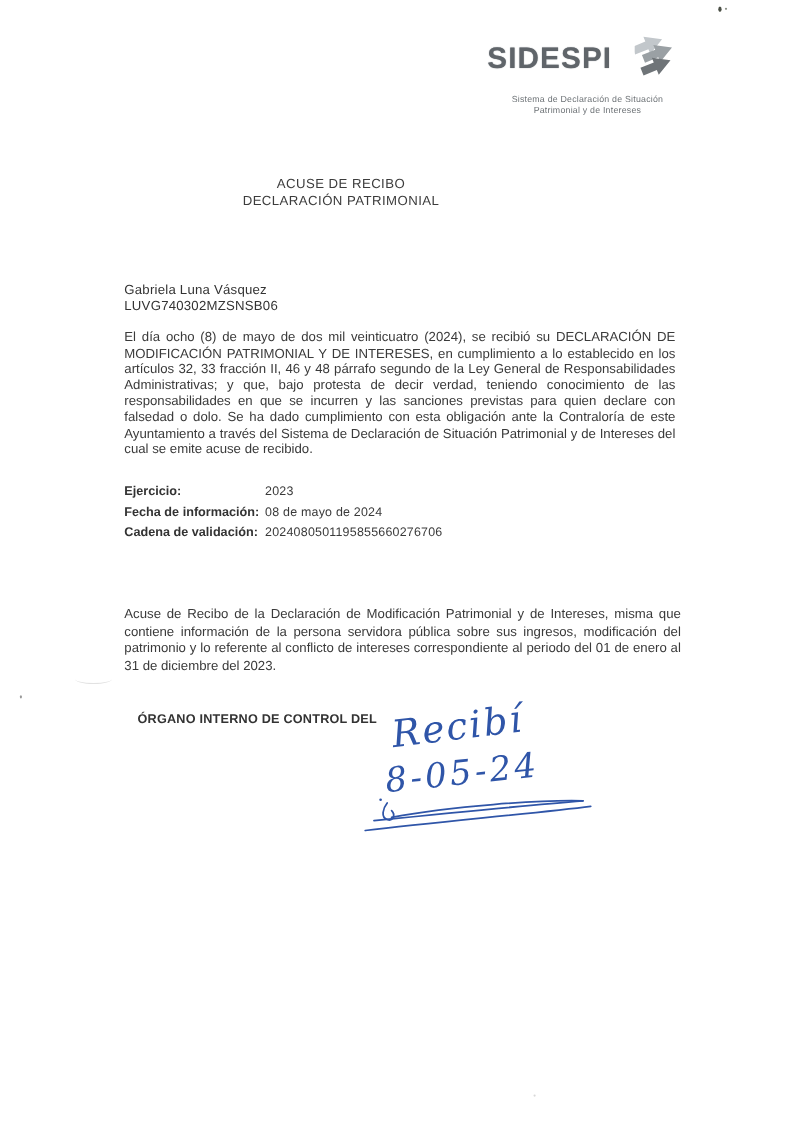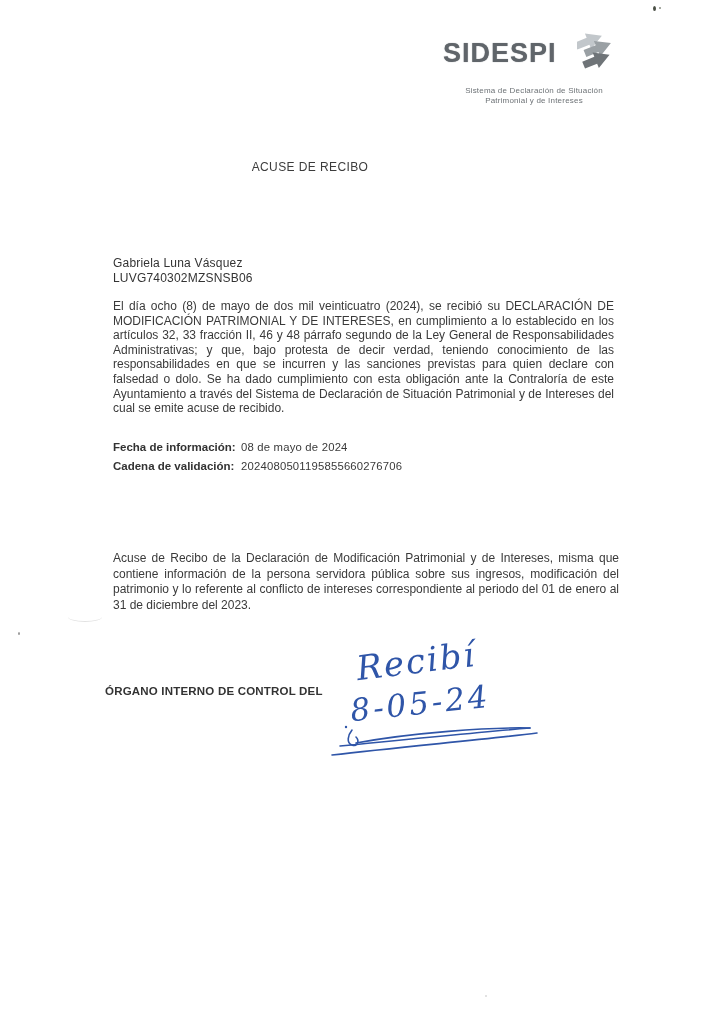--- a/index.html
+++ b/index.html
@@ -92,26 +92,25 @@
     font-size: 11.5px;
     font-weight: bold;
     color: #333333;
   }
   .field-value { font-size: 11.3px; color: #3a3a3a; letter-spacing: 0.2px; }
 
   
   .organ-line {
     position: absolute;
     top: 648px;
-    left: 105px;
+    left: 125px;
     font-size: 11.5px;
     font-weight: bold;
     letter-spacing: 0.2px;
     color: #333333;
-    margin-top: 37px;
   }
 
   
   .handwriting { position: absolute; top: 0; left: 0; }
   .hw-text {
     position: absolute;
     font-family: "DejaVu Serif", serif;
     font-style: italic;
     color: var(--ink, #2f55a8);
     white-space: nowrap;
@@ -172,30 +171,35 @@
       </svg>
     </div>
     <div class="logo-tagline">
       <div>Sistema de Declaración de Situación</div>
       <div>Patrimonial y de Intereses</div>
     </div>
   </div>
 
   <div class="doc-title">
     <div>ACUSE DE RECIBO</div>
+    <div>DECLARACIÓN PATRIMONIAL</div>
   </div>
 
   <div class="recipient">
     <div>Gabriela Luna Vásquez</div>
     <div>LUVG740302MZSNSB06</div>
   </div>
 
   <p class="para para-1">El día ocho (8) de mayo de dos mil veinticuatro (2024), se recibió su DECLARACIÓN DE MODIFICACIÓN PATRIMONIAL Y DE INTERESES, en cumplimiento a lo establecido en los artículos 32, 33 fracción II, 46 y 48 párrafo segundo de la Ley General de Responsabilidades Administrativas; y que, bajo protesta de decir verdad, teniendo conocimiento de las responsabilidades en que se incurren y las sanciones previstas para quien declare con falsedad o dolo. Se ha dado cumplimiento con esta obligación ante la Contraloría de este Ayuntamiento a través del Sistema de Declaración de Situación Patrimonial y de Intereses del cual se emite acuse de recibido.</p>
 
   <div class="fields">
+    <div class="field-row">
+      <span class="field-label">Ejercicio:</span>
+      <span class="field-value">2023</span>
+    </div>
     <div class="field-row">
       <span class="field-label">Fecha de información:</span>
       <span class="field-value">08 de mayo de 2024</span>
     </div>
     <div class="field-row">
       <span class="field-label">Cadena de validación:</span>
       <span class="field-value">2024080501195855660276706</span>
     </div>
   </div>
 

